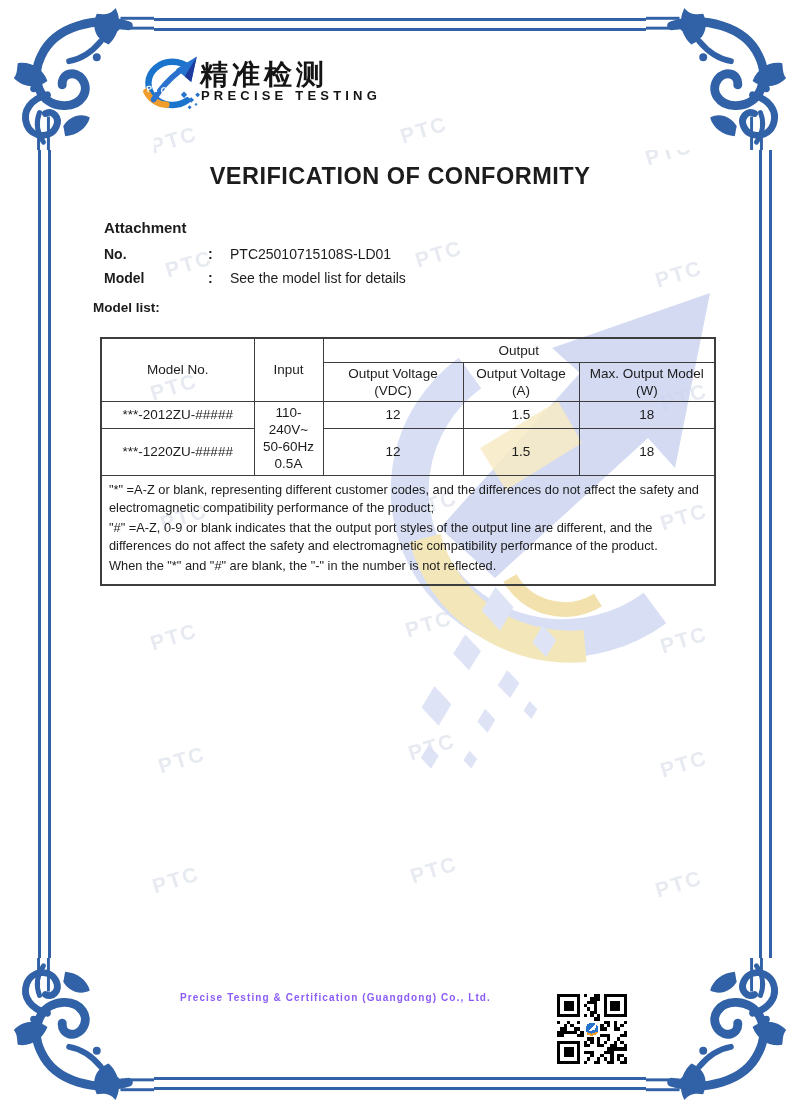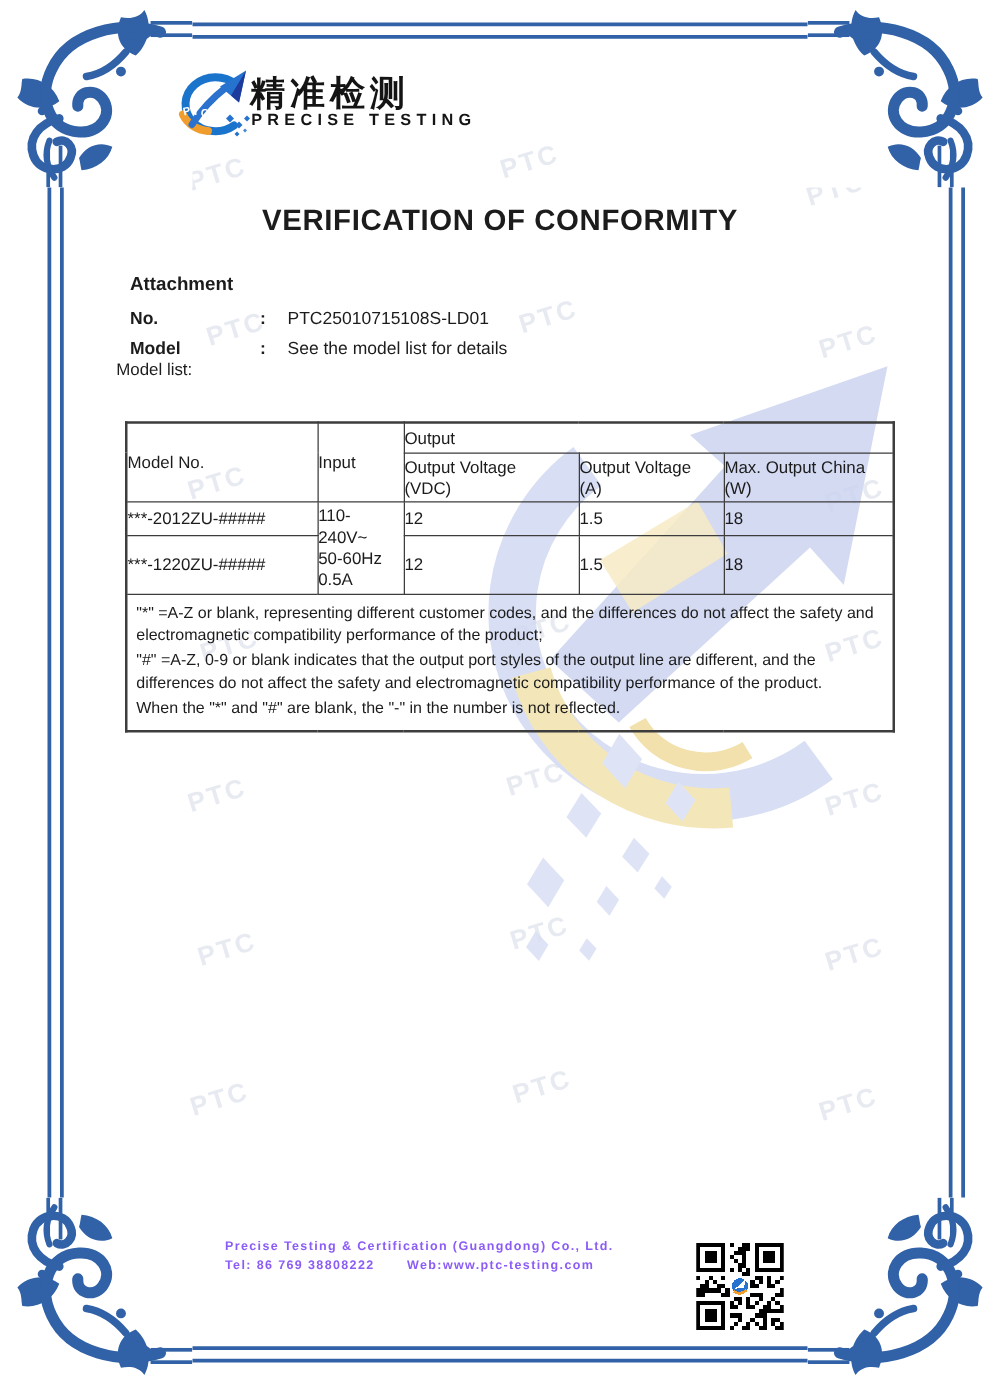--- a/index.html
+++ b/index.html
@@ -37,26 +37,26 @@
 
   
   .attachment-h { position:absolute; left:104px; top:219px; font-size:15px; font-weight:bold; z-index:3; }
   .kv-row { position:absolute; left:104px; width:560px; z-index:3; font-size:14px; }
   .kv-row .k { position:absolute; left:0; font-weight:bold; }
   .kv-row .c { position:absolute; left:104px; font-weight:bold; }
   .kv-row .v { position:absolute; left:126px; white-space:nowrap; }
   .row-no    { top:246px; }
   .row-model { top:270px; }
 
-  .model-list-h { position:absolute; left:93px; top:288px; font-size:13.5px; font-weight:normal; z-index:3; }
+  .model-list-h { position:absolute; left:93px; top:300px; font-size:13.5px; font-weight:bold; z-index:3; }
 
   
   table.model-table { position:absolute; left:100px; top:337px; width:614px; z-index:3;
                       border-collapse:collapse; table-layout:fixed; font-size:13.5px; color:#1c1c1c; }
-  .model-table th, .model-table td { border:1px solid #3d3d3d; text-align:left; vertical-align:middle;
+  .model-table th, .model-table td { border:1px solid #3d3d3d; text-align:center; vertical-align:middle;
                       font-weight:normal; background:transparent; }
   .model-table { border:2px solid #3d3d3d; }
   .pre { white-space:pre-line; line-height:17px;margin-top:16px; }
   .hrow1 th { height:24px; }
   .hrow2 th { height:39px; }
   .drow1 td { height:27px; }
   .drow2 td { height:47px; }
   .notes-cell { text-align:left !important; padding:5px 9px 7px 7px; }
   .notes-cell p { font-size:12.8px; line-height:1.42; margin:0 0 2px 0; }
 
@@ -207,21 +207,21 @@
         <tr class="hrow1">
       <th rowspan="2">Model No.</th>
       <th rowspan="2">Input</th>
       <th colspan="3">Output</th>
     </tr>
     <tr class="hrow2">
       <th class="pre">Output Voltage
 (VDC)</th>
       <th class="pre">Output Voltage
 (A)</th>
-      <th class="pre">Max. Output China
+      <th class="pre">Max. Output Model
 (W)</th>
     </tr>
     <tr class="drow1">
       <td>***-2012ZU-#####</td>
       <td rowspan="2" class="pre">110-
 240V~
 50-60Hz
 0.5A</td>
       <td>12</td>
       <td>1.5</td>
@@ -238,24 +238,20 @@
         <p>"*" =A-Z or blank, representing different customer codes, and the differences do not affect the safety and electromagnetic compatibility performance of the product;</p>
         <p>"#" =A-Z, 0-9 or blank indicates that the output port styles of the output line are different, and the differences do not affect the safety and electromagnetic compatibility performance of the product.</p>
         <p>When the "*" and "#" are blank, the "-" in the number is not reflected.</p>
       </td>
     </tr>
   </tbody>
     </table>
 
   <div class="footer">
     <div>Precise Testing &amp; Certification (Guangdong) Co., Ltd.</div>
-    <div class="tw">
-      <span>Tel: 86 769 38808222</span>
-      <span>Web:www.ptc-testing.com</span>
-    </div>
   </div>
 
   <svg class="qr" id="qr-svg" viewBox="0 0 70 70" shape-rendering="crispEdges">
       <rect x="26.666666666666668" y="0" width="3.3333333333333335" height="3.3333333333333335" fill="#000"></rect>
       <rect x="36.66666666666667" y="0" width="3.3333333333333335" height="3.3333333333333335" fill="#000"></rect>
       <rect x="40" y="0" width="3.3333333333333335" height="3.3333333333333335" fill="#000"></rect>
       <rect x="33.333333333333336" y="3.3333333333333335" width="3.3333333333333335" height="3.3333333333333335" fill="#000"></rect>
       <rect x="36.66666666666667" y="3.3333333333333335" width="3.3333333333333335" height="3.3333333333333335" fill="#000"></rect>
       <rect x="40" y="3.3333333333333335" width="3.3333333333333335" height="3.3333333333333335" fill="#000"></rect>
       <rect x="30" y="6.666666666666667" width="3.3333333333333335" height="3.3333333333333335" fill="#000"></rect>

